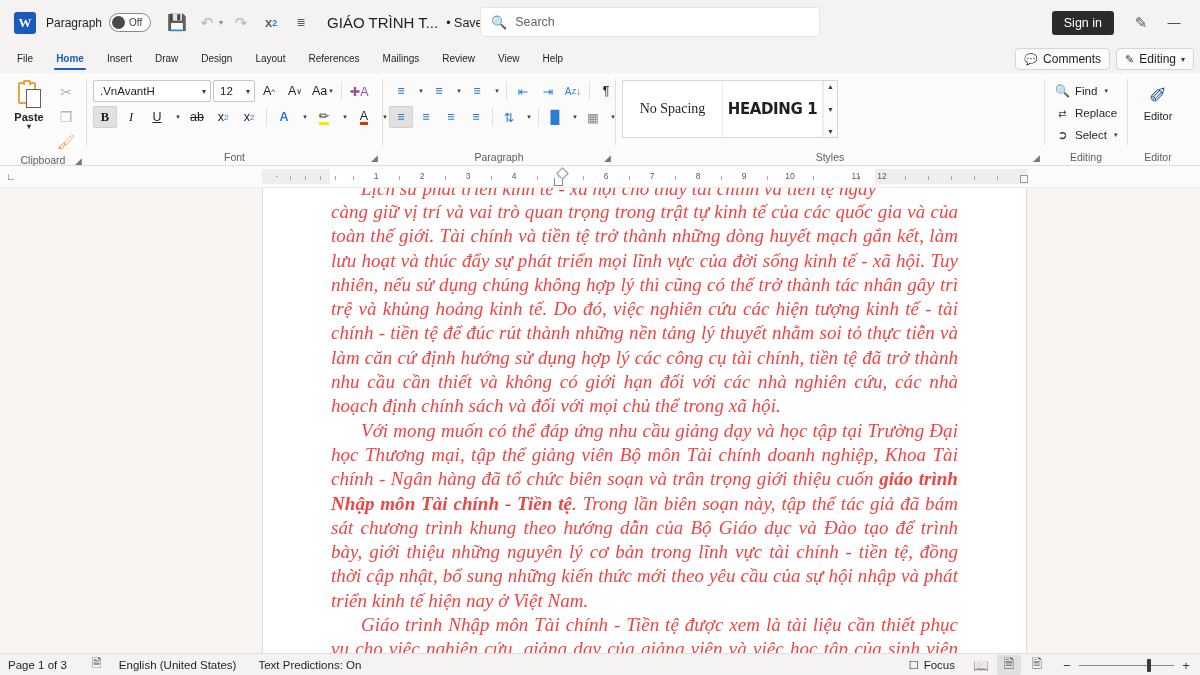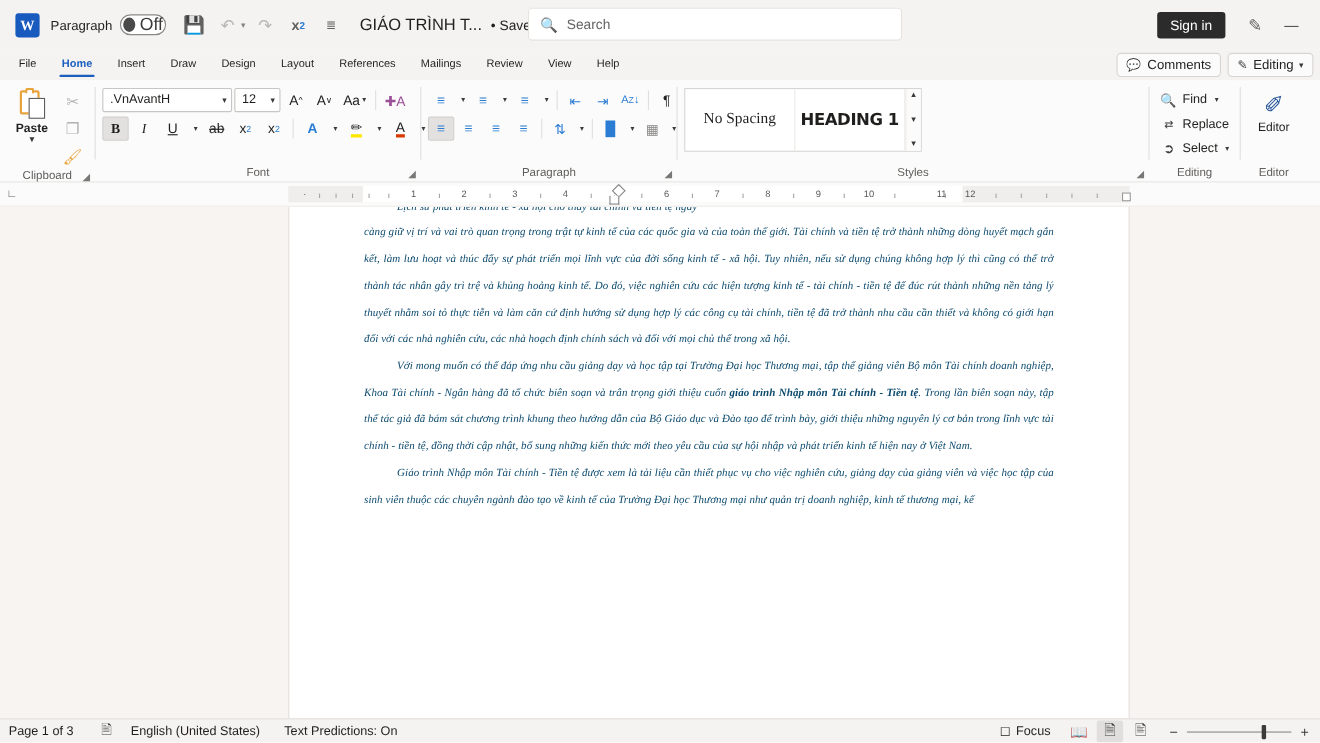--- a/index.html
+++ b/index.html
@@ -28,21 +28,21 @@
     line-height: 1;
   }
   .autosave-label { font-size: 12px; color: #201f1e; margin-right: 7px; }
   .toggle {
     width: 42px; height: 19px; border-radius: 10px;
     border: 1px solid #8a8886; background: #ffffff;
     display: flex; align-items: center; padding: 0 2px;
     position: relative; margin-right: 12px;
   }
   .toggle .knob { width: 13px; height: 13px; border-radius: 50%; background: #4a4a4a; }
-  .toggle .tog-text { font-size: 16px; color: #3b3a39; margin-left: 4px; }
+  .toggle .tog-text { font-size: 10px; color: #3b3a39; margin-left: 4px; }
 
   .tb-icon {
     width: 28px; height: 28px; display: flex; align-items: center; justify-content: center;
     color: #605e5c; font-size: 15px; border-radius: 3px; margin-right: 2px;
   }
   .tb-icon.save { color: #b04bb0; font-size: 16px; }
   .tb-icon.disabled { color: #b8b6b4; }
   .tb-caret { font-size: 8px; color: #87858a; margin-left:-4px; margin-right:4px; }
 
   .doc-name {
@@ -230,23 +230,23 @@
     background: #ffffff;
     border-left: 1px solid #e0ddda; border-right: 1px solid #e0ddda;
   }
   .page-body {
     position: absolute; left: 68px; right: 68px; top: 0; bottom: 0;
     overflow: hidden;
   }
   .ptext {
     font-family: "Liberation Serif", "DejaVu Serif", serif;
     font-style: italic;
-    font-size: 10px;
+    font-size: 19px;
     line-height: 24.3px;
-    color: #0c4a6e;
+    color: #ef4444;
     text-align: justify;
     text-indent: 30px;
     letter-spacing: 0.05px;
   }
   .ptext b { font-weight: bold; font-style: italic; }
   .clip-top { position: absolute; left: 0; right: 0; top: 0; height: 12px; overflow: hidden; }
   .clip-top .ptext { margin-top: -11px; }
 
   
   .statusbar {

